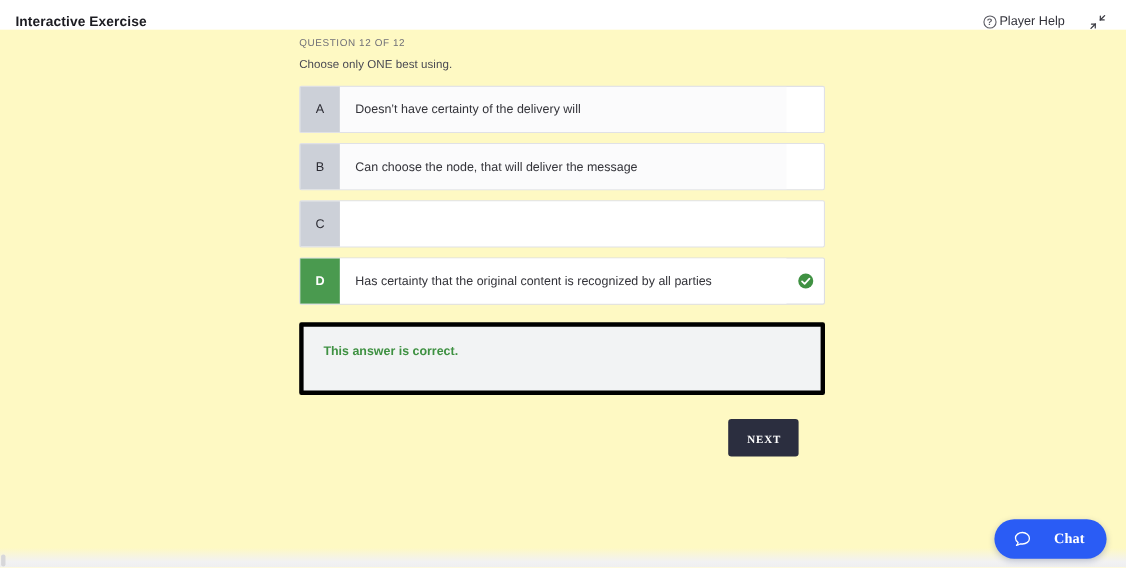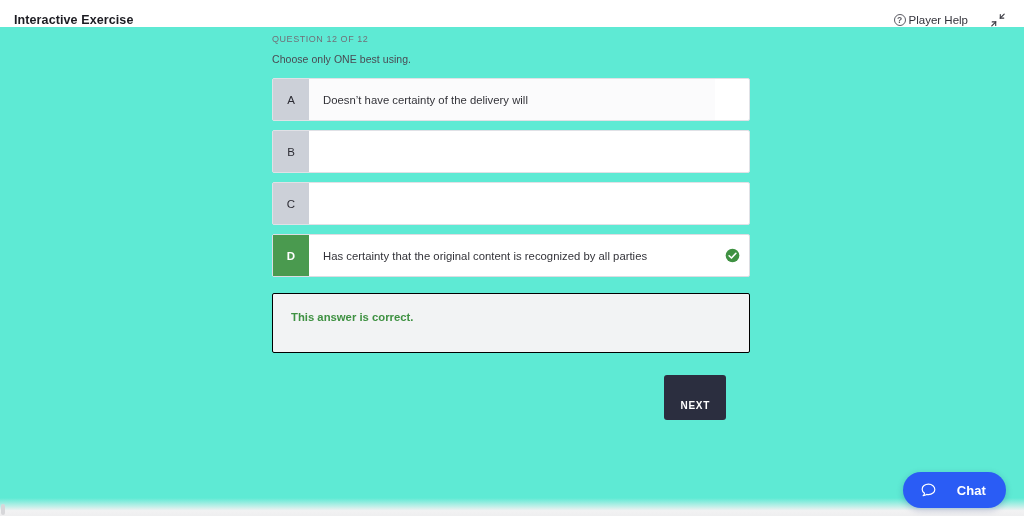--- a/index.html
+++ b/index.html
@@ -66,21 +66,21 @@
     width: 16px; height: 16px;
     display: inline-block;
     cursor: pointer;
     margin-right: 6px;
   }
 
   
   .page {
     position: absolute;
     top: 27px; left: 0; right: 0; bottom: 0;
-    background: #5eead4;
+    background: #fef9c3;
     overflow: hidden;
   }
 
   .content {
     width: 478px;
     margin: 0 auto;
     padding-top: 6px;
     transform: translateX(-1px);
   }
 
@@ -160,21 +160,21 @@
   }
   .check-badge {
     width: 15px; height: 15px;
     display: block;
   }
 
   
   .feedback {
     margin-top: 16px;
     background: #f2f3f4;
-    border: 1px solid #000000;
+    border: 4px solid #000000;
     border-radius: 2px;
     padding: 17px 18px 18px 18px;
   }
   .feedback-title {
     color: #3f9142;
     font-size: 11.3px;
     font-weight: 700;
     margin-bottom: 11px;
   }
   .feedback-body {
@@ -192,23 +192,23 @@
     padding-right: 24px;
   }
   .next-btn {
     background: #2b2e3f;
     color: #ffffff;
     font-size: 10px;
     font-weight: 700;
     letter-spacing: .7px;
     border: none;
     border-radius: 3px;
-    padding: 25px 16px 9px 17px;
-    cursor: pointer;
-    font-family: Liberation Sans, sans-serif;
+    padding: 14px 16px 9px 17px;
+    cursor: pointer;
+    font-family: Liberation Serif, serif;
     margin-left: 48px;
   }
 
   
   .bottom-strip {
     position: absolute;
     left: 0; right: 0; bottom: 0;
     height: 18px;
     background: linear-gradient(to bottom, rgba(255,255,255,0) 0%, #f2f2f3 70%, #efeff0 100%);
     pointer-events: none;
@@ -229,20 +229,21 @@
     background: #2a5cf5;
     color: #ffffff;
     border-radius: 22px;
     height: 36px;
     padding: 0 20px 0 17px;
     display: flex;
     align-items: center;
     gap: 20px;
     cursor: pointer;
     box-shadow: 0 2px 6px rgba(20,40,120,.25);
+    font-family: Liberation Serif, serif;
   }
   .chat-label {
     font-size: 13px;
     font-weight: 700;
     letter-spacing: .1px;
   }
   .chat-icon { width: 17px; height: 17px; display: block; }
 </style>
 </head>
 <body>
@@ -280,20 +281,21 @@
     <div class="options">
 
       <div class="option">
         <div class="option-letter">A</div>
         <div class="option-text">Doesn’t have certainty of the delivery will</div>
         <div class="option-mark"></div>
       </div>
 
       <div class="option">
         <div class="option-letter">B</div>
+        <div class="option-text">Can choose the node, that will deliver the message</div>
         <div class="option-mark"></div>
       </div>
 
       <div class="option">
         <div class="option-letter">C</div>
         <div class="option-mark"></div>
       </div>
 
       <div class="option selected">
         <div class="option-letter">D</div>

